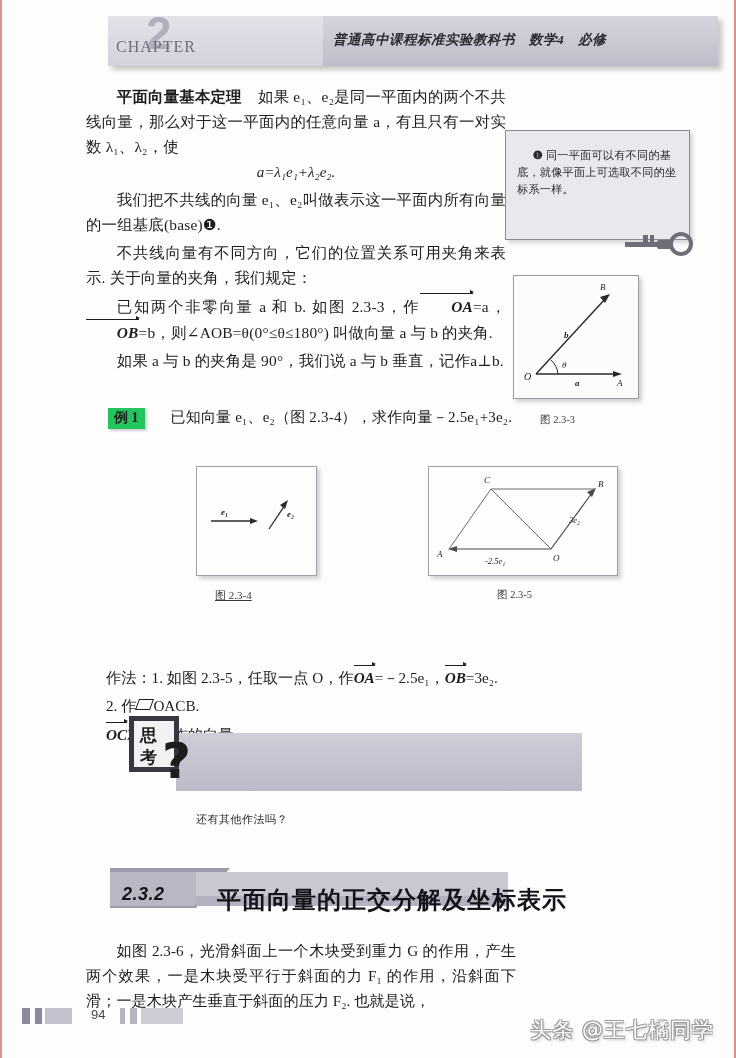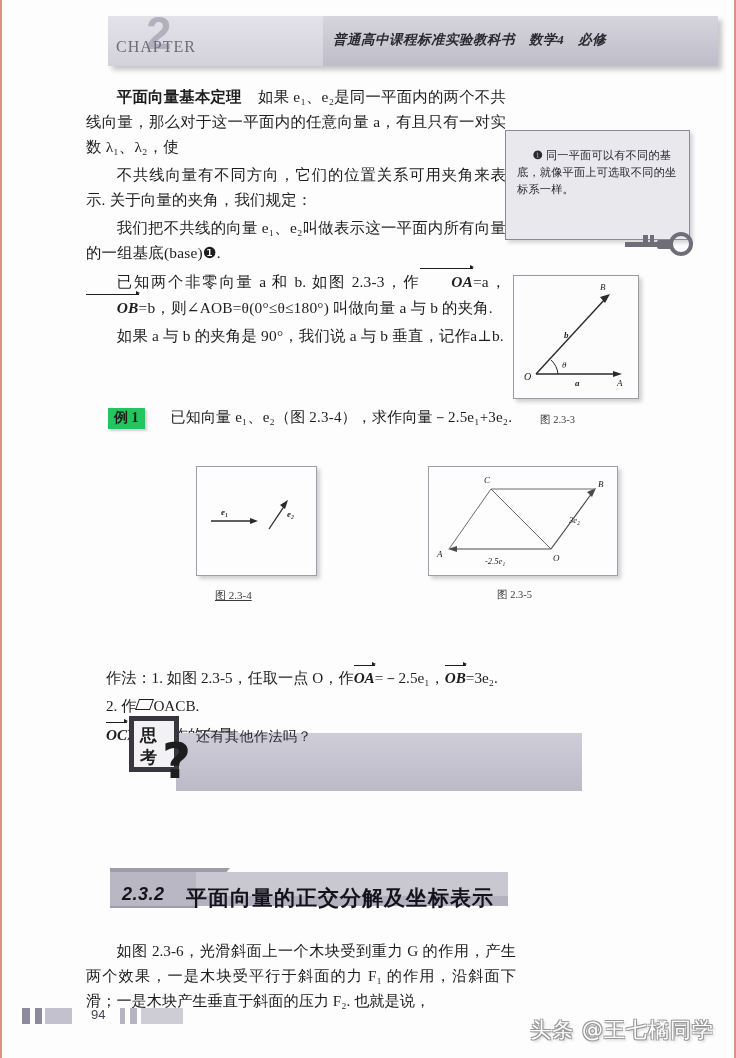--- a/index.html
+++ b/index.html
@@ -225,22 +225,22 @@
 
   
   .think-band {
     position: absolute;
     left: 176px; top: 733px;
     width: 406px; height: 58px;
     background: linear-gradient(180deg,#cfcdd8 0%, #bcbac7 100%);
   }
   .think-band-text {
     position: absolute;
-    left: 196px; top: 728px;
-    font-size: 14px;
+    left: 196px; top: 812px;
+    font-size: 11px;
     color: #2a2830;
     letter-spacing: .5px;
   }
   .think-icon {
     position: absolute;
     left: 126px; top: 712px;
     width: 78px; height: 78px;
   }
 
   
@@ -254,22 +254,22 @@
     left: 122px; top: 884px;
     font-family: "Liberation Sans", sans-serif;
     font-size: 18px;
     font-weight: 700;
     font-style: italic;
     color: #15131a;
     letter-spacing: .5px;
   }
   .sec-title {
     position: absolute;
-    left: 186px; top: 884px;
-    font-size: 21px;
+    left: 217px; top: 884px;
+    font-size: 24px;
     font-weight: 700;
     color: #15131a;
     letter-spacing: 1px;
   }
 
   
   .closing {
     position: absolute;
     left: 86px; top: 938px;
     width: 430px;
@@ -343,22 +343,23 @@
     </div>
     <div class="header-title">
       <span>普通高中课程标准实验教科书</span><span class="sp"></span><span>数学4</span><span class="sp"></span><span>必修</span>
     </div>
   </div>
 
   <div class="body-col">
     <p class="para indent">
       <span class="bold">平面向量基本定理</span>&nbsp;&nbsp;&nbsp;&nbsp;<span>如果 e₁、e₂是同一平面内的两个不共线向量，那么对于这一平面内的任意向量 a，有且只有一对实数 λ₁、λ₂，使</span>
     </p>
+    <p class="eq">a=λ₁e₁+λ₂e₂.</p>
+    <p class="para indent">我们把不共线的向量 e₁、e₂叫做表示这一平面内所有向量的一组基底(base)❶.</p>
     <p class="para indent">不共线向量有不同方向，它们的位置关系可用夹角来表示. 关于向量的夹角，我们规定：</p>
-    <p class="para indent">我们把不共线的向量 e₁、e₂叫做表示这一平面内所有向量的一组基底(base)❶.</p>
     <p class="para indent">
       <span>已知两个非零向量 a 和 b. 如图 2.3-3，作</span><span class="vecbar">OA</span><span>=a，</span><span class="vecbar">OB</span><span>=b，则∠AOB=θ(0°≤θ≤180°) 叫做向量 a 与 b 的夹角.</span>
     </p>
     <p class="para indent">如果 a 与 b 的夹角是 90°，我们说 a 与 b 垂直，记作a⊥b.</p>
   </div>
 
   <div class="note-box">
     <div class="note-text">
       <span class="note-marker">❶</span>&nbsp;<span>同一平面可以有不同的基底，就像平面上可选取不同的坐标系一样。</span>
     </div>

